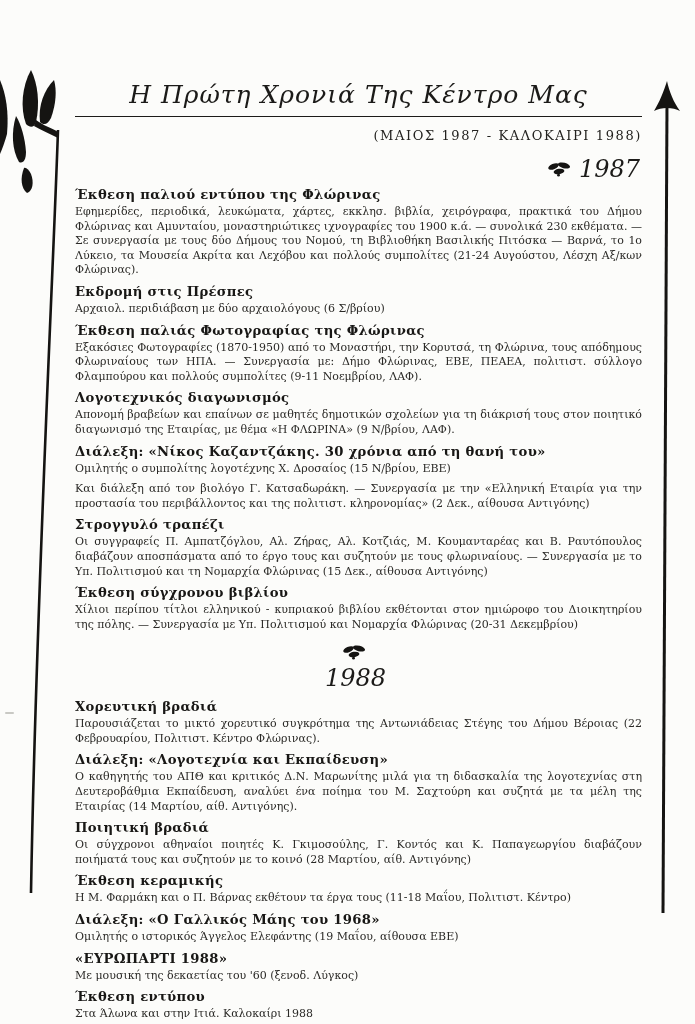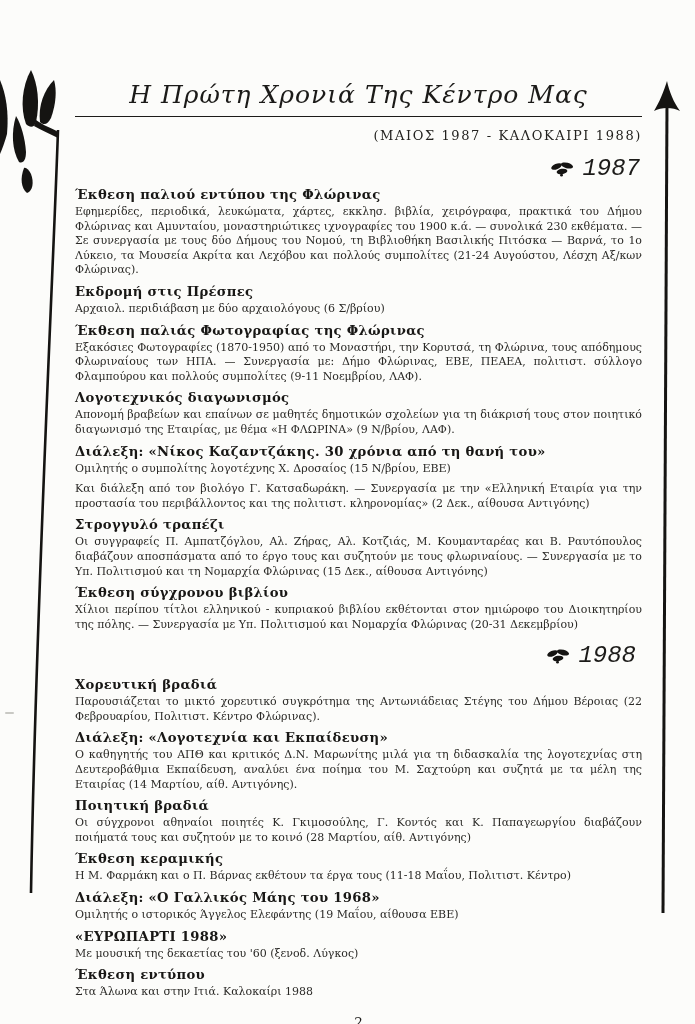--- a/index.html
+++ b/index.html
@@ -28,28 +28,27 @@
   }
   .doc-subtitle{
     font-size:13px;letter-spacing:1.6px;
     color:#23221f;
     text-align:right;
   }
   #sections{margin-top:2px;}
   .year-marker{
     display:flex;justify-content:flex-end;align-items:center;gap:5px;
     margin:4px 2px 6px 0;
-    font-family:Liberation Mono, monospace;
   }
   .year-marker .leaf{width:27px;height:17px;}
   .year-label{
     font-style:italic;font-size:24px;color:#1c1b19;line-height:1;
   }
   .year-1987{margin-top:14px;}
-  .year-1988{margin:12px 6px 9px 0;}
+  .year-1988{margin:12px 6px 9px 0;flex-direction:column;}
   .event{margin:0 0 6px 0;}
   .event-title{
     margin:0 0 2px 0;
     font-size:13.2px;font-weight:bold;letter-spacing:.3px;
     color:#181715;line-height:16px;
   }
   .event-body{
     margin:0;
     font-size:11px;line-height:14.6px;
     text-align:justify;

